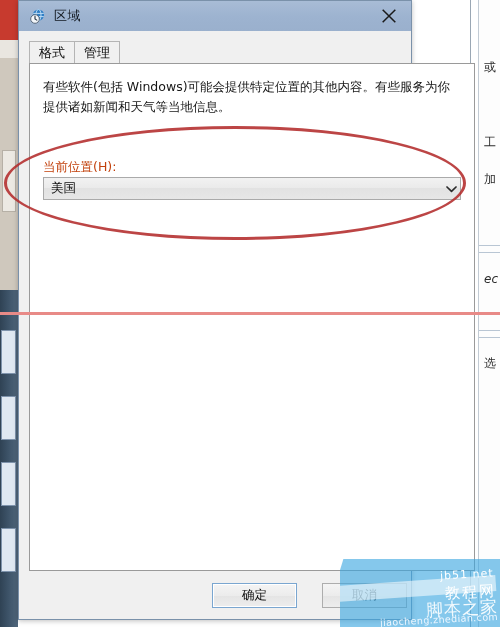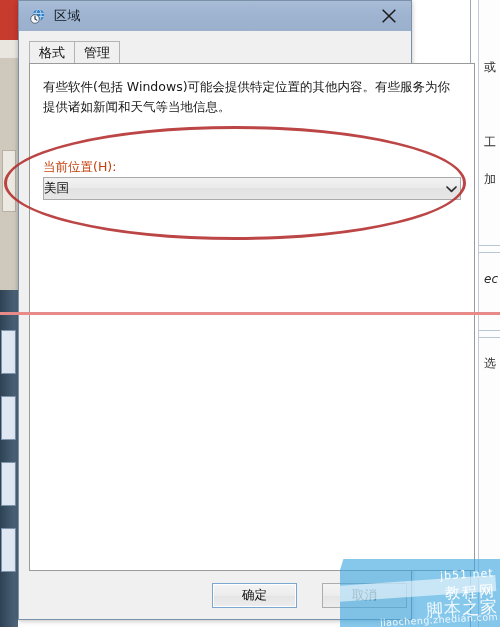--- a/index.html
+++ b/index.html
@@ -204,20 +204,21 @@
     width: 418px;
     height: 23px;
     background: linear-gradient(to bottom, #f2f2f2 0%, #eaeaea 48%, #e2e2e2 50%, #e7e7e7 100%);
     border: 1px solid #aaaaaa;
     box-sizing: border-box;
     display: flex;
     align-items: center;
   }
   .combo-value {
     flex: 1 1 auto;
+    padding-left: 7px;
     font-size: 12.5px;
     color: #111;
   }
   .combo-arrow {
     width: 18px;
     height: 21px;
     display: flex;
     align-items: center;
     justify-content: center;
     flex: 0 0 auto;

